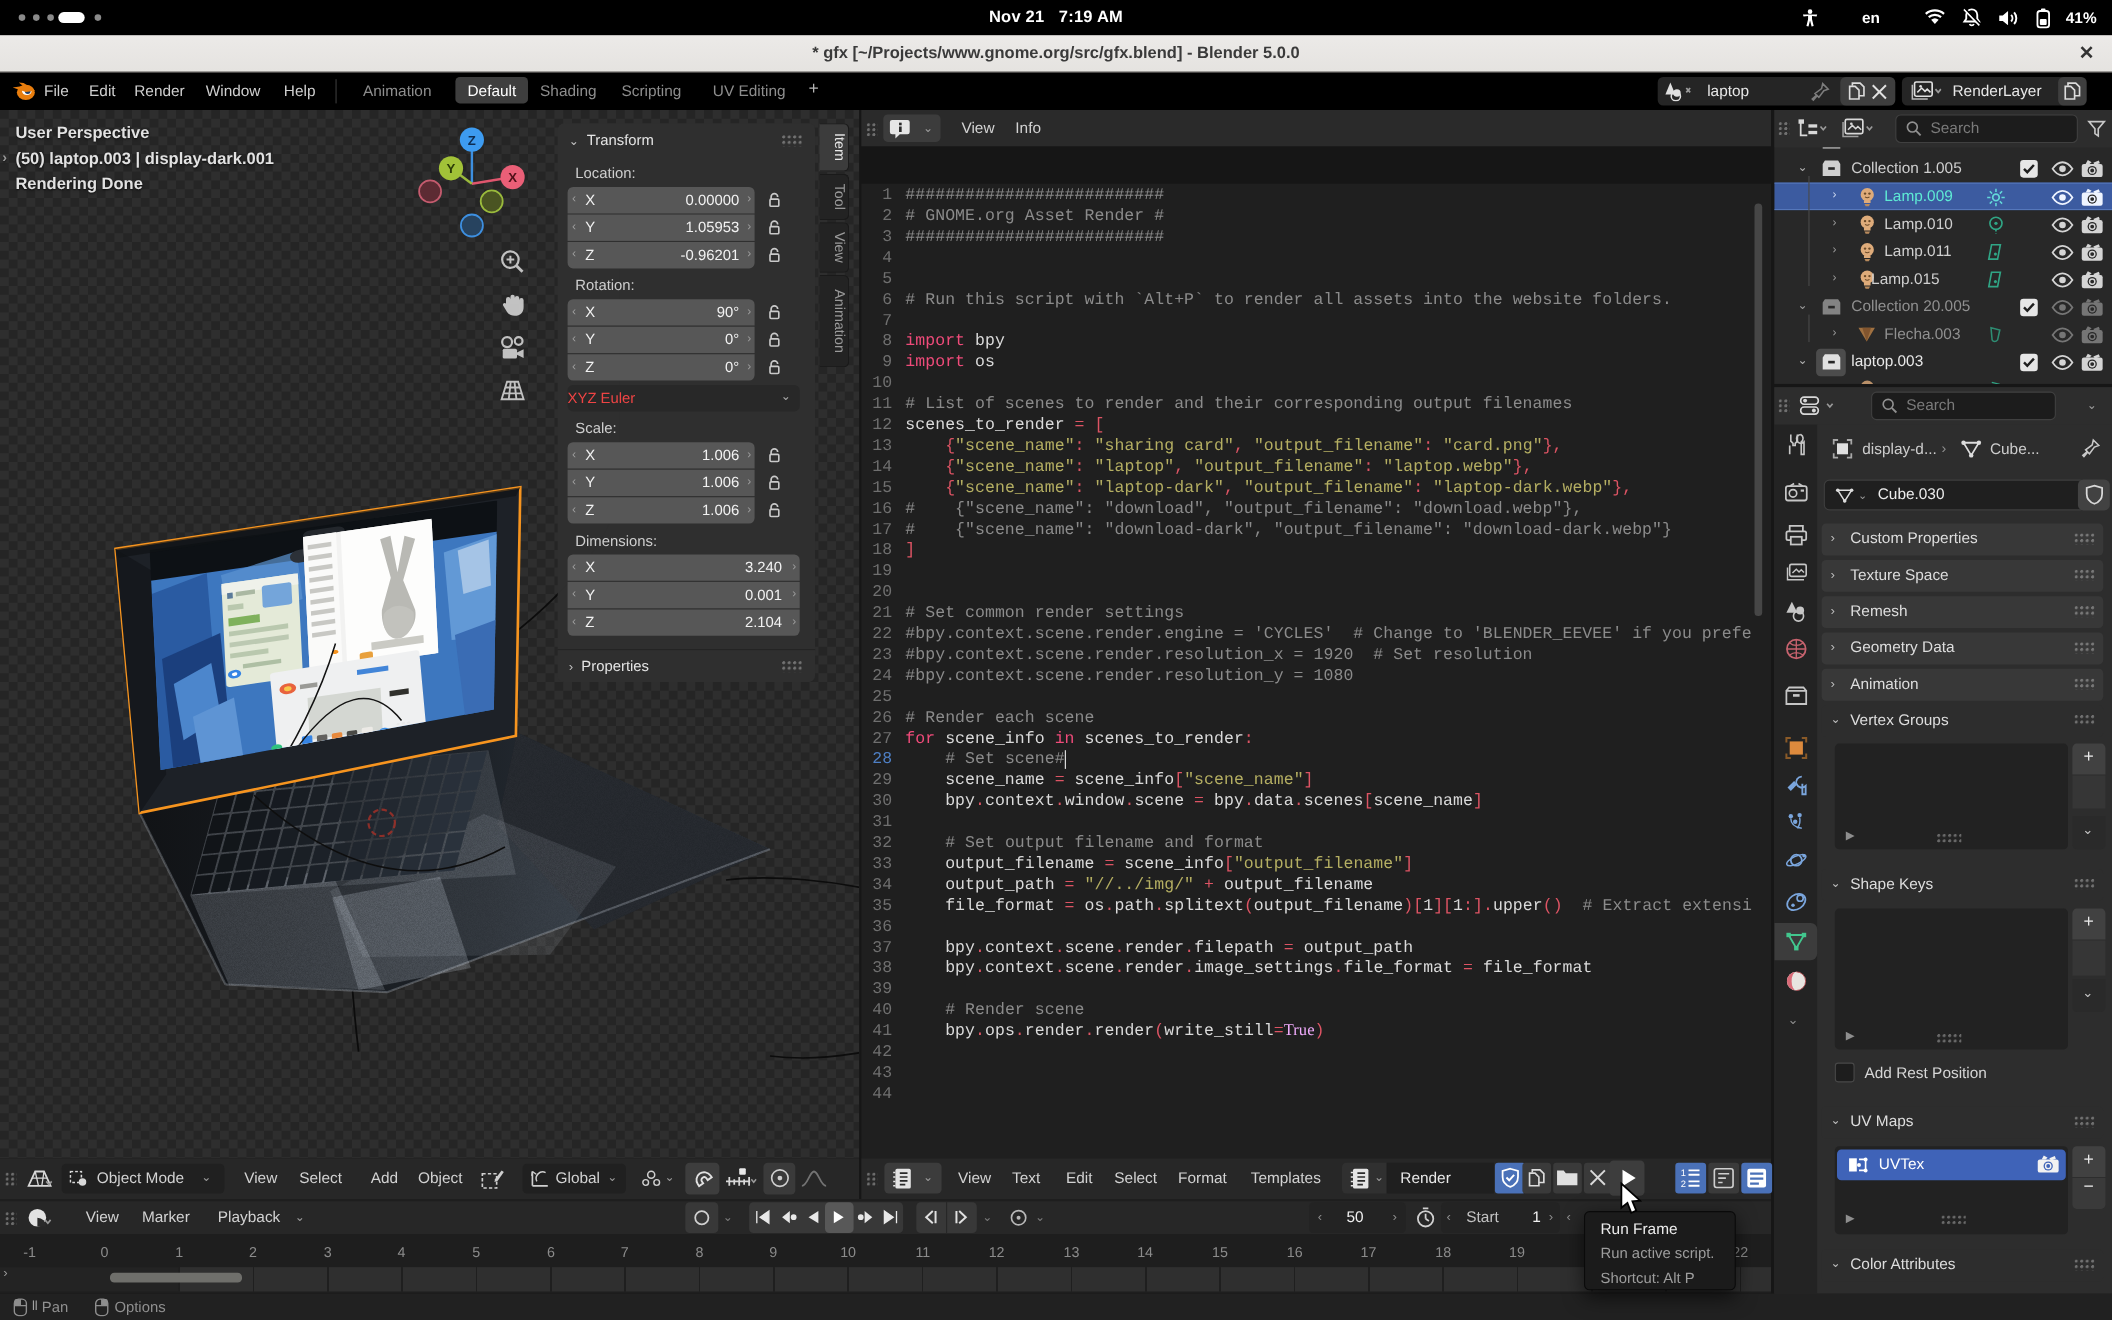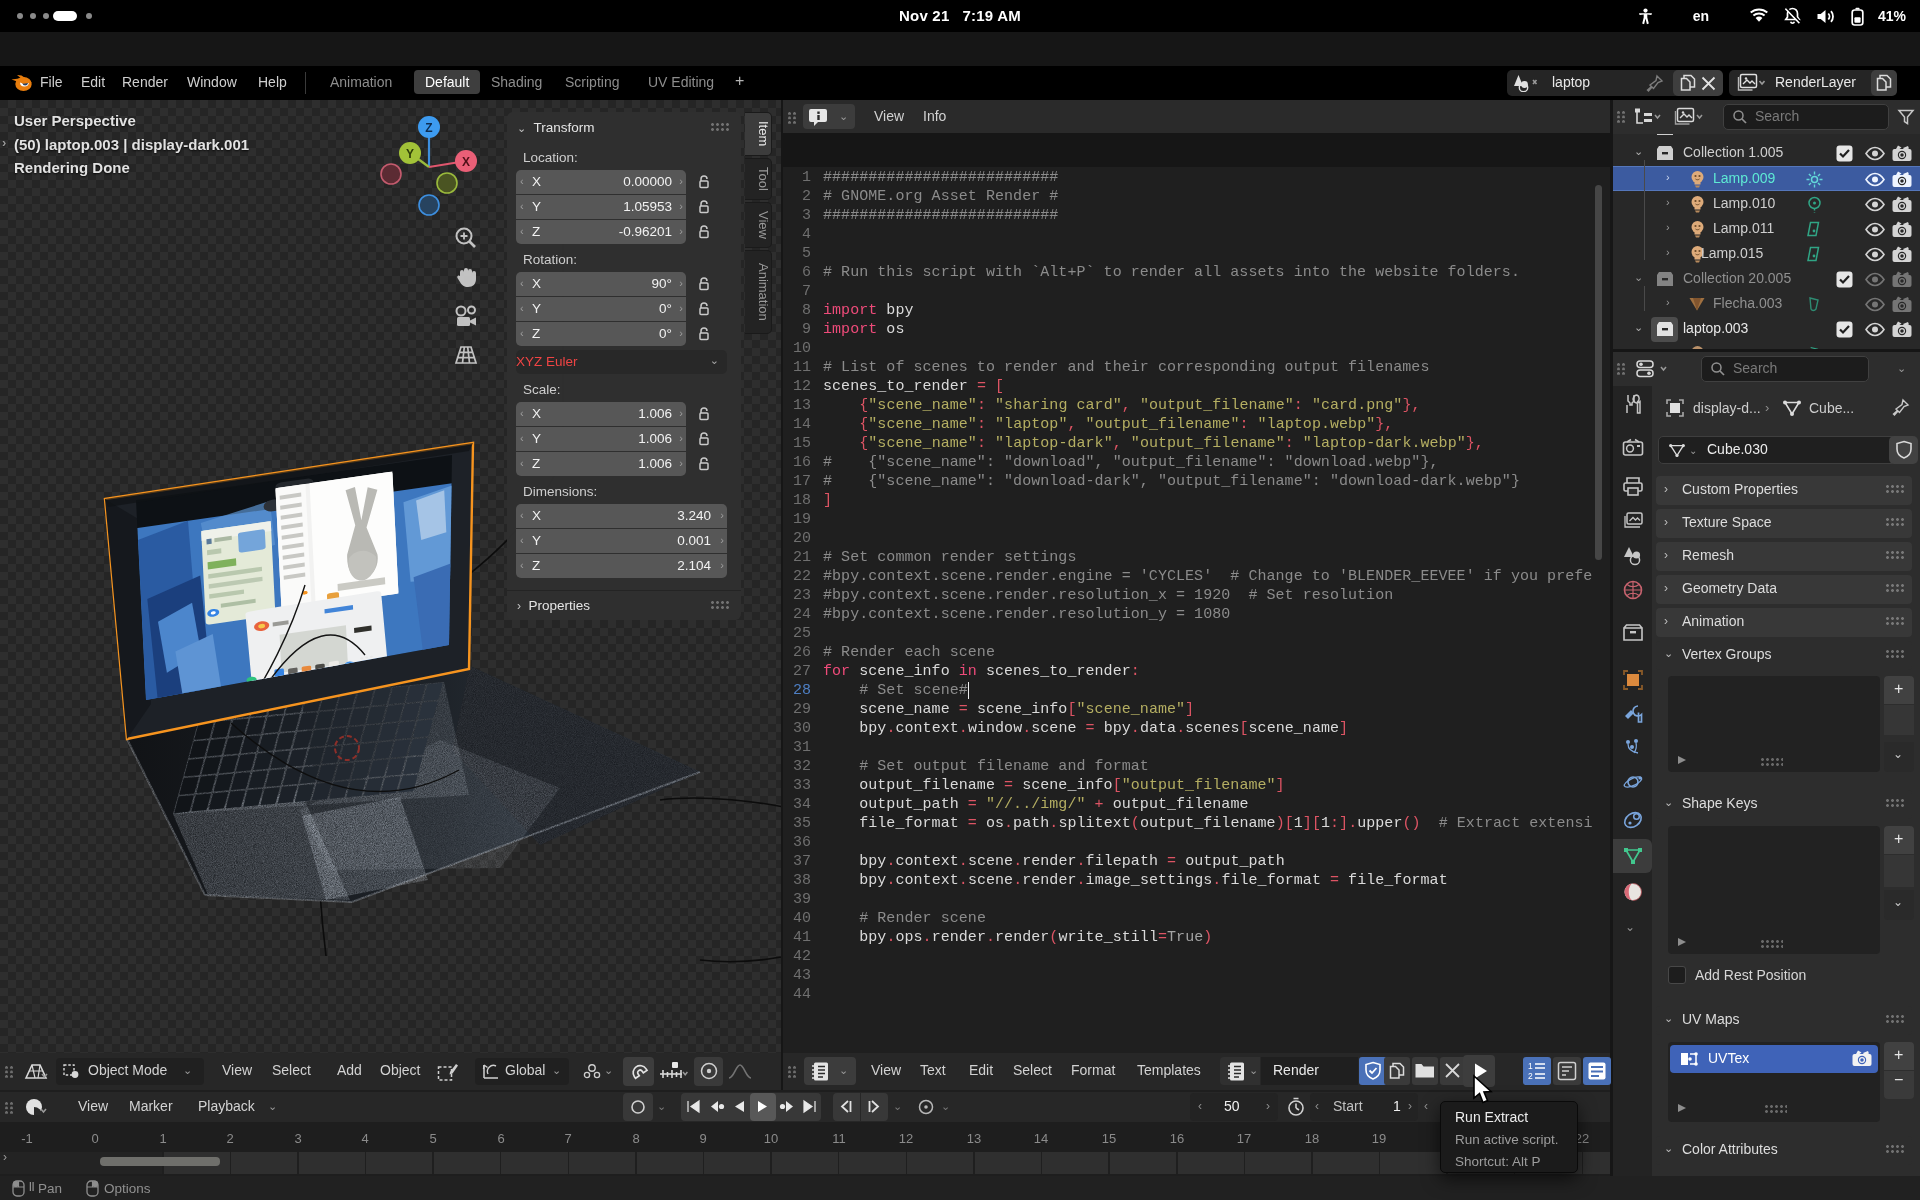--- a/index.html
+++ b/index.html
@@ -40,21 +40,21 @@
 .wrow { position:absolute; left:9px; width:211px; height:24px; background:#575757; color:#f2f2f2; }
 #tabcol { left:745px; top:100px; width:36px; height:953px; }
 .vtab { position:absolute; left:0; width:27px; background:#232323; color:#9a9a9a; writing-mode:vertical-rl; text-align:center; font-size:13px; border-radius:0 5px 5px 0; border:1px solid #1a1a1a; border-left:none; }
 .vtab.act { background:#3c3c3c; color:#e8e8e8; }
 
 #infohdr { left:783px; top:100px; width:827px; height:33px; background:#2a2a2a; }
 #tefooter { left:783px; top:134px; width:827px; height:33px; background:#262626; color:#c9c9c9; font-size:14px; }
 #teditor { left:783px; top:167px; width:827px; height:886px; background:#1f1f1f; overflow:hidden; }
 #code { position:absolute; left:0; top:1px; font-family:"Liberation Mono", monospace; font-size:15px; line-height:19px; letter-spacing:.05px; white-space:pre; }
 #code .ln { display:inline-block; width:28px; margin-right:12px; text-align:right; color:#6f6f6f; letter-spacing:0; }
-.cm { color:#8b8b8b; } .kw { color:#ef4b7a; } .st { color:#b4ae62; } .sy { color:#dd5464; } .bt { color:#a3a3a3; } .pl { color:#dadada; }
+.cm { color:#8b8b8b; } .kw { color:#ef4b7a; } .st { color:#b4ae62; } .sy { color:#dd5464; } .bt { color:#f0abfc;font-family:Liberation Serif, serif; } .pl { color:#dadada; }
 
 #vphdr { left:0; top:1053px; width:781px; height:37px; background:#272727; color:#d2d2d2; font-size:14px; }
 #tehdr { left:783px; top:1053px; width:827px; height:37px; background:#272727; color:#d2d2d2; font-size:14px; }
 
 #tl { left:0; top:1090px; width:1610px; height:86px; background:#1e1e1e; }
 #tlhdr { position:absolute; left:0; top:2px; width:1610px; height:30px; background:#272727; color:#d2d2d2; font-size:14px; }
 #ruler { position:absolute; left:0; top:32px; width:1610px; height:30px; background:#1e1e1e; color:#8b8b8b; font-size:13px; }
 #cells { position:absolute; left:0; top:62px; width:1610px; height:22px; background:#232323; }
 
 #statusbar { left:0; top:1176px; width:1920px; height:24px; background:#212121; color:#909090; font-size:13.5px; }
@@ -105,20 +105,24 @@
           <path d="M12.3 5.5 a4.4 4.4 0 0 1 0 6" stroke="#fff" stroke-width="1.8" fill="none"></path>
           <path d="M15 3.2 a8 8 0 0 1 0 10.6" stroke="#fff" stroke-width="1.8" fill="none"></path>
         </svg>
       <svg width="13" height="19" viewBox="0 0 13 19">
           <rect x="1.2" y="3" width="10.6" height="15" rx="2.4" fill="none" stroke="#fff" stroke-width="1.7"></rect>
           <rect x="4.4" y="0.8" width="4.2" height="1.8" rx="0.9" fill="#fff"></rect>
           <rect x="3.4" y="10.2" width="6.2" height="5.6" rx="1" fill="#fff"></rect>
         </svg>
       <span>41%</span>
     </div>
+  </div>
+  <div id="titlebar" class="abs">
+    <div class="t">* gfx [~/Projects/www.gnome.org/src/gfx.blend] - Blender 5.0.0</div>
+    <div class="x">✕</div>
   </div>
   <div id="menubar" class="abs">
     <svg class="icon" style="left:11px;top:7px" width="22" height="19" viewBox="0 0 22 19">
       <ellipse cx="12.5" cy="11" rx="8.2" ry="7" fill="#e87d0d"></ellipse>
       <ellipse cx="13.4" cy="9.8" rx="4.4" ry="3.6" fill="#fff"></ellipse>
       <ellipse cx="14.2" cy="10.2" rx="2.6" ry="2.2" fill="#25436b"></ellipse>
       <path d="M0.5 6.5 L10 5.2 L6 2 l4.5 0.4 L21 9.5 l-8.5 1.2 z" fill="#e87d0d"></path>
     </svg>
     <span class="m" style="left:40px">File</span>
     <span class="m" style="left:81px">Edit</span>
@@ -1337,21 +1341,21 @@
     <span style="position:absolute;left:281px;top:719px;color:#e8e8e8;font-size:16px">−</span>
 
     <div class="phdr" style="top:784px;background:#2d2d2d">
         <span class="ch" style="font-size:11px">⌄</span>
         <span class="tx">Color Attributes</span>
         <div class="grip"></div>
       </div>
   </div>
 
   <div id="popup" class="abs" style="left:1440px;top:1101px;width:138px;height:72px;background:#1b1b1b;border:1px solid #0a0a0a;border-radius:5px;box-shadow:0 6px 18px rgba(0,0,0,.6);z-index:50">
-    <span style="position:absolute;left:14px;top:7px;color:#ececec;font-size:14px">Run Extract</span>
+    <span style="position:absolute;left:14px;top:7px;color:#ececec;font-size:14px">Run Frame</span>
     <span style="position:absolute;left:14px;top:30px;color:#9d9d9d;font-size:13.5px">Run active script.</span>
     <span style="position:absolute;left:14px;top:52px;color:#9d9d9d;font-size:13.5px">Shortcut: Alt P</span>
   </div>
   <svg class="abs" style="left:1470px;top:1074px;z-index:60" width="26" height="34" viewBox="0 0 26 34">
     <path d="M4 2 L4 24 L9.5 19.5 L13 28.5 L17.5 26.5 L14 18 L21 17.5 Z" fill="#fff" stroke="#000" stroke-width="1.6"></path>
   </svg>
   <div id="popup" class="abs"></div>
 </div>
 
 </body></html>

